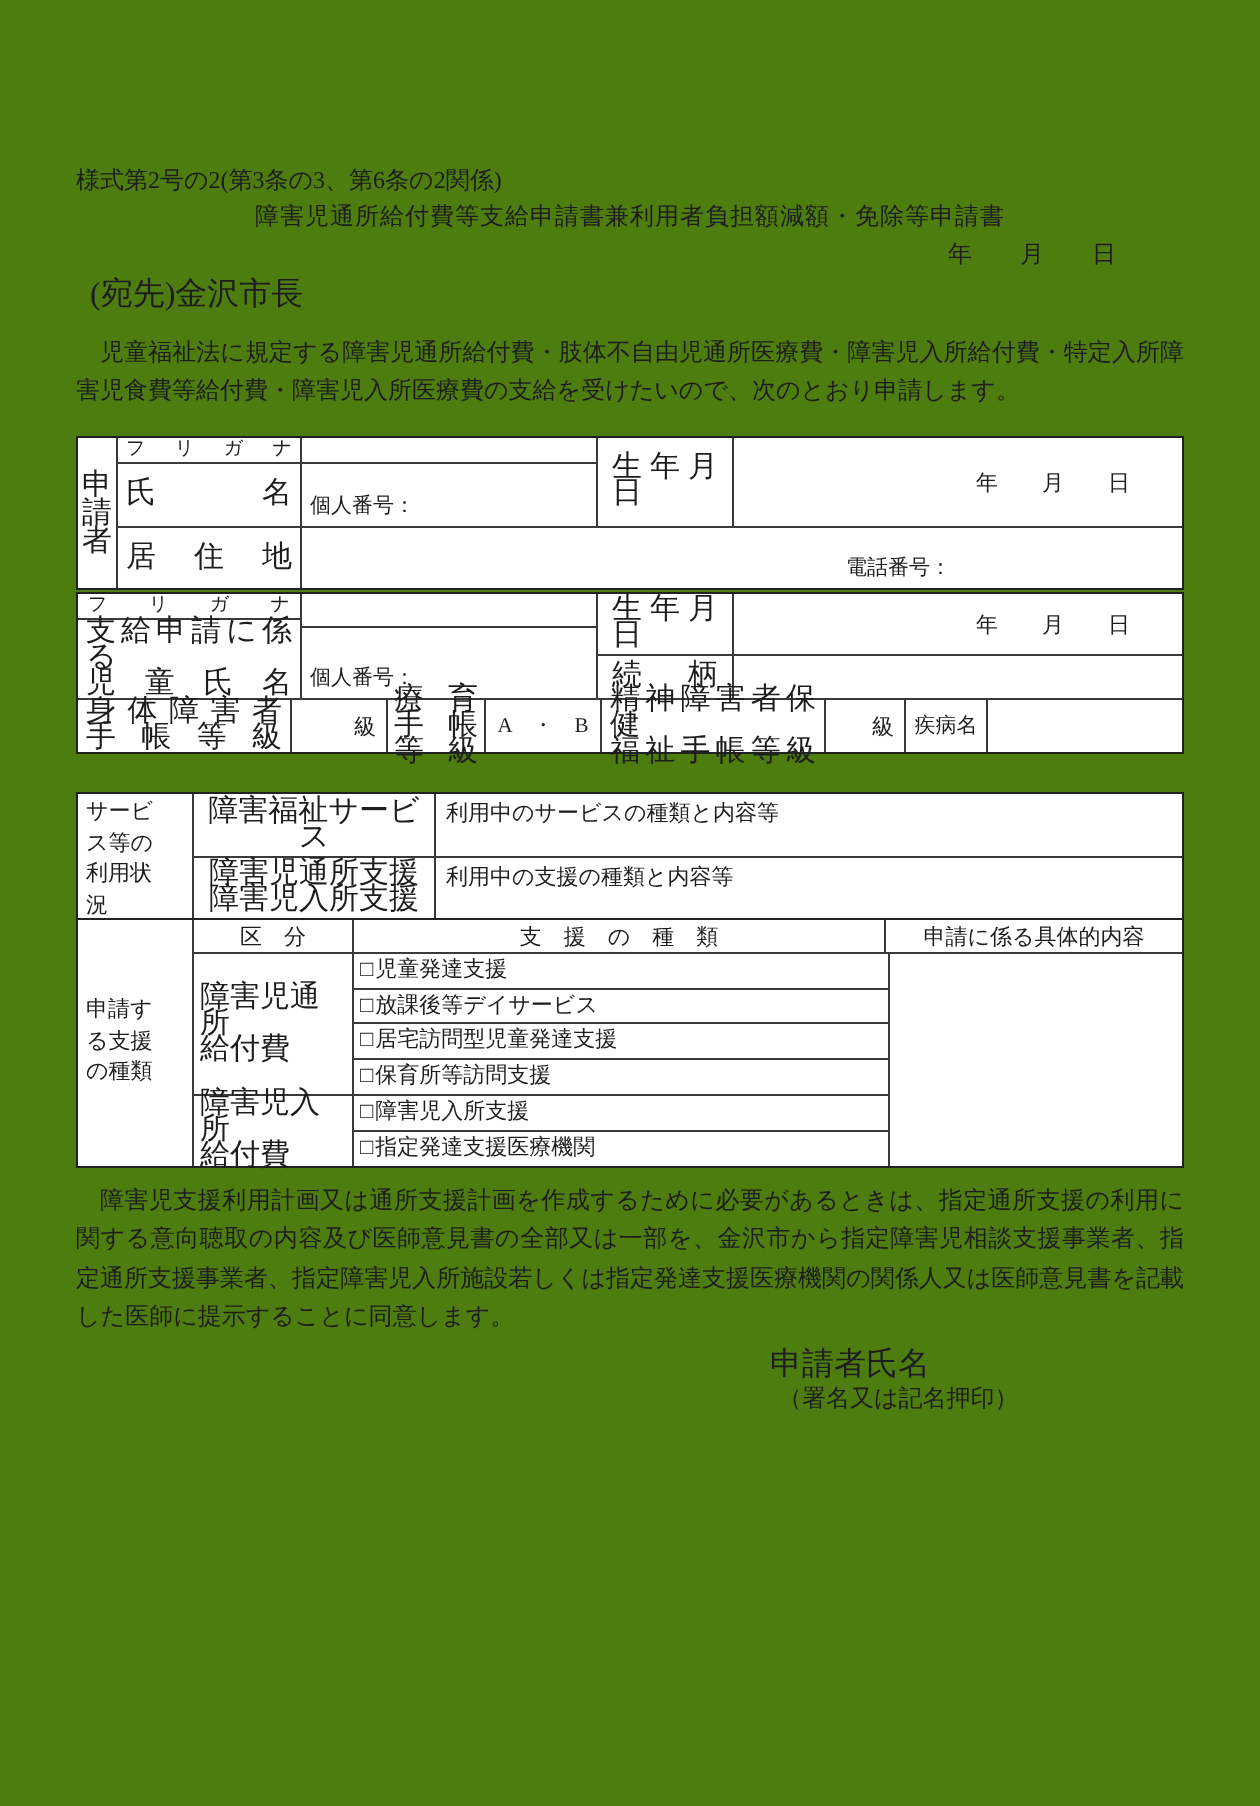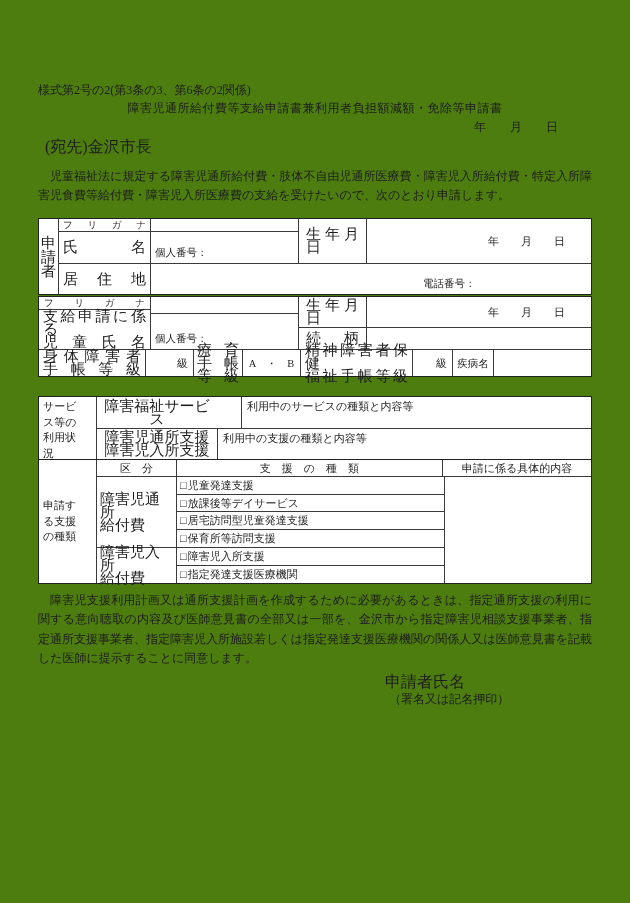--- a/index.html
+++ b/index.html
@@ -159,21 +159,21 @@
 
   <div class="tbl" style="top:396px;">
     <div class="row">
       <div class="cell br" style="width:58px;padding:2px 4px;">
         <div class="vlabel">サービ
 ス等の
 利用状
 況</div>
       </div>
       <div class="col" style="flex:1;">
-        <div class="row bb" style="height:31px;gap:24px;">
+        <div class="row bb" style="height:31px;">
           <div class="cell vc" style="width:120px;">
             <div class="lbl ctr">障害福祉サービス</div>
           </div>
           <div class="cell bl" style="flex:1;">
             <div class="cnt">利用中のサービスの種類と内容等</div>
           </div>
         </div>
         <div class="row" style="height:30px;">
           <div class="cell vc" style="width:120px;">
             <div class="lbl ctr pre">障害児通所支援

